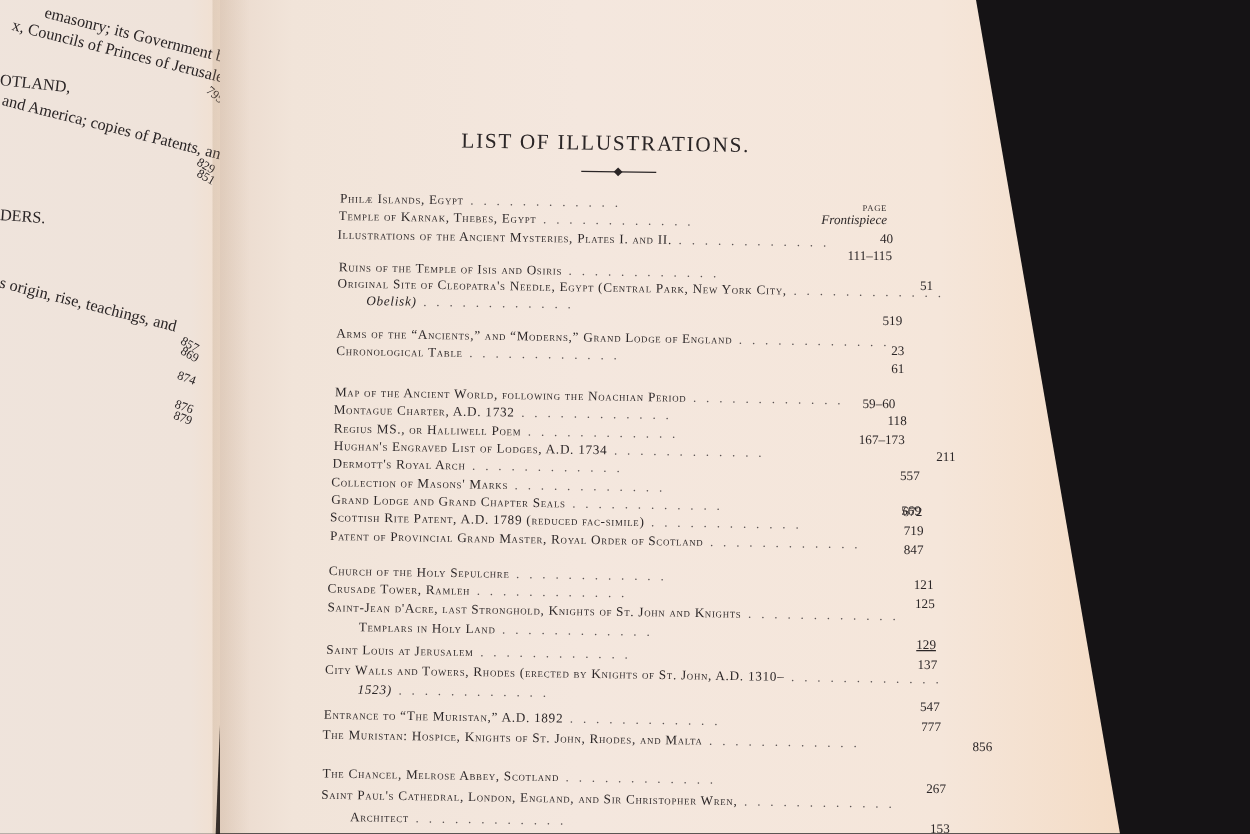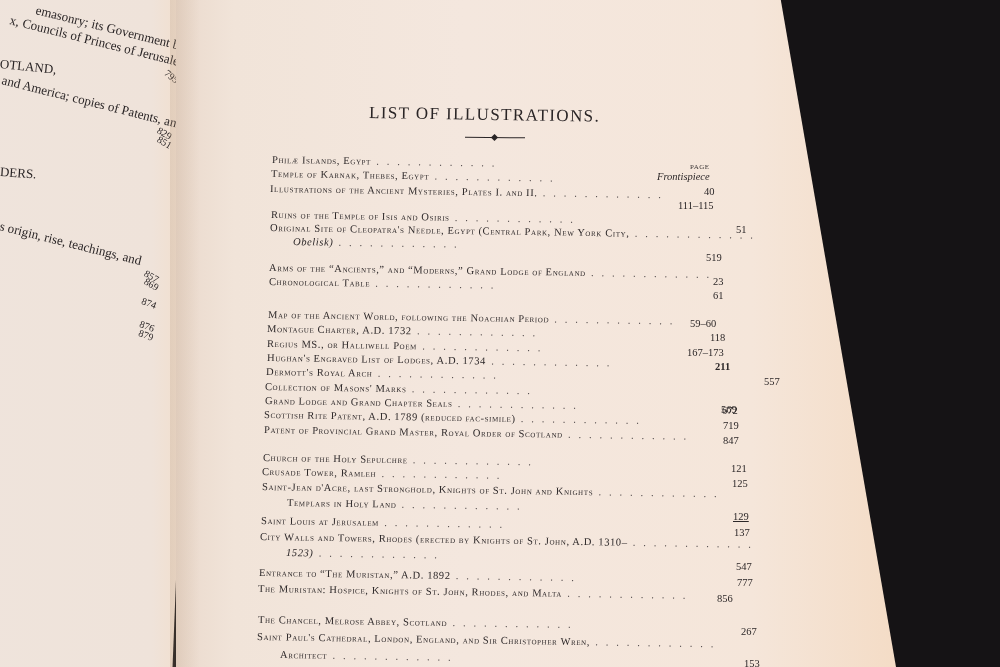--- a/index.html
+++ b/index.html
@@ -131,28 +131,28 @@
     <div class="pnum" style="left: 657px; top: 171px; font-style: italic; text-align: center;">Frontispiece</div>
     <div class="pnum" style="left: 704px; top: 186px; text-align: right;">40</div>
     <div class="pnum" style="left: 678px; top: 200px;">111–115</div>
     <div class="pnum" style="left: 736px; top: 224px;">51</div>
     <div class="pnum" style="left: 706px; top: 252px;">519</div>
     <div class="pnum" style="left: 713px; top: 276px;">23</div>
     <div class="pnum" style="left: 713px; top: 290px;">61</div>
     <div class="pnum" style="left: 690px; top: 318px;">59–60</div>
     <div class="pnum" style="left: 710px; top: 332px;">118</div>
     <div class="pnum" style="left: 687px; top: 347px;">167–173</div>
-    <div class="pnum" style="left: 715px; top: 361px; font-weight: bold;">211</div>
-    <div class="pnum" style="left: 720px; top: 376px; margin-left: 44px;">557</div>
+    <div class="pnum" style="left: 749px; top: 361px;">211</div>
+    <div class="pnum" style="left: 720px; top: 376px;">557</div>
     <div class="pnum" style="left: 721px; top: 404px;">569</div>
     <div class="pnum" style="left: 722px; top: 405px;">672</div>
     <div class="pnum" style="left: 723px; top: 420px;">719</div>
     <div class="pnum" style="left: 723px; top: 435px;">847</div>
     <div class="pnum" style="left: 731px; top: 463px;">121</div>
     <div class="pnum" style="left: 732px; top: 478px;">125</div>
     <div class="pnum" style="left: 733px; top: 511px; text-decoration: underline;">129</div>
     <div class="pnum" style="left: 734px; top: 527px;">137</div>
     <div class="pnum" style="left: 736px; top: 561px;">547</div>
     <div class="pnum" style="left: 737px; top: 577px;">777</div>
-    <div class="pnum" style="left: 717px; top: 593px; text-align: right;">856</div>
+    <div class="pnum" style="left: 778px; top: 593px; text-align: right;">856</div>
     <div class="pnum" style="left: 741px; top: 626px;">267</div>
     <div class="pnum" style="left: 744px; top: 658px;">153</div>
   </div>
 
 </body></html>

